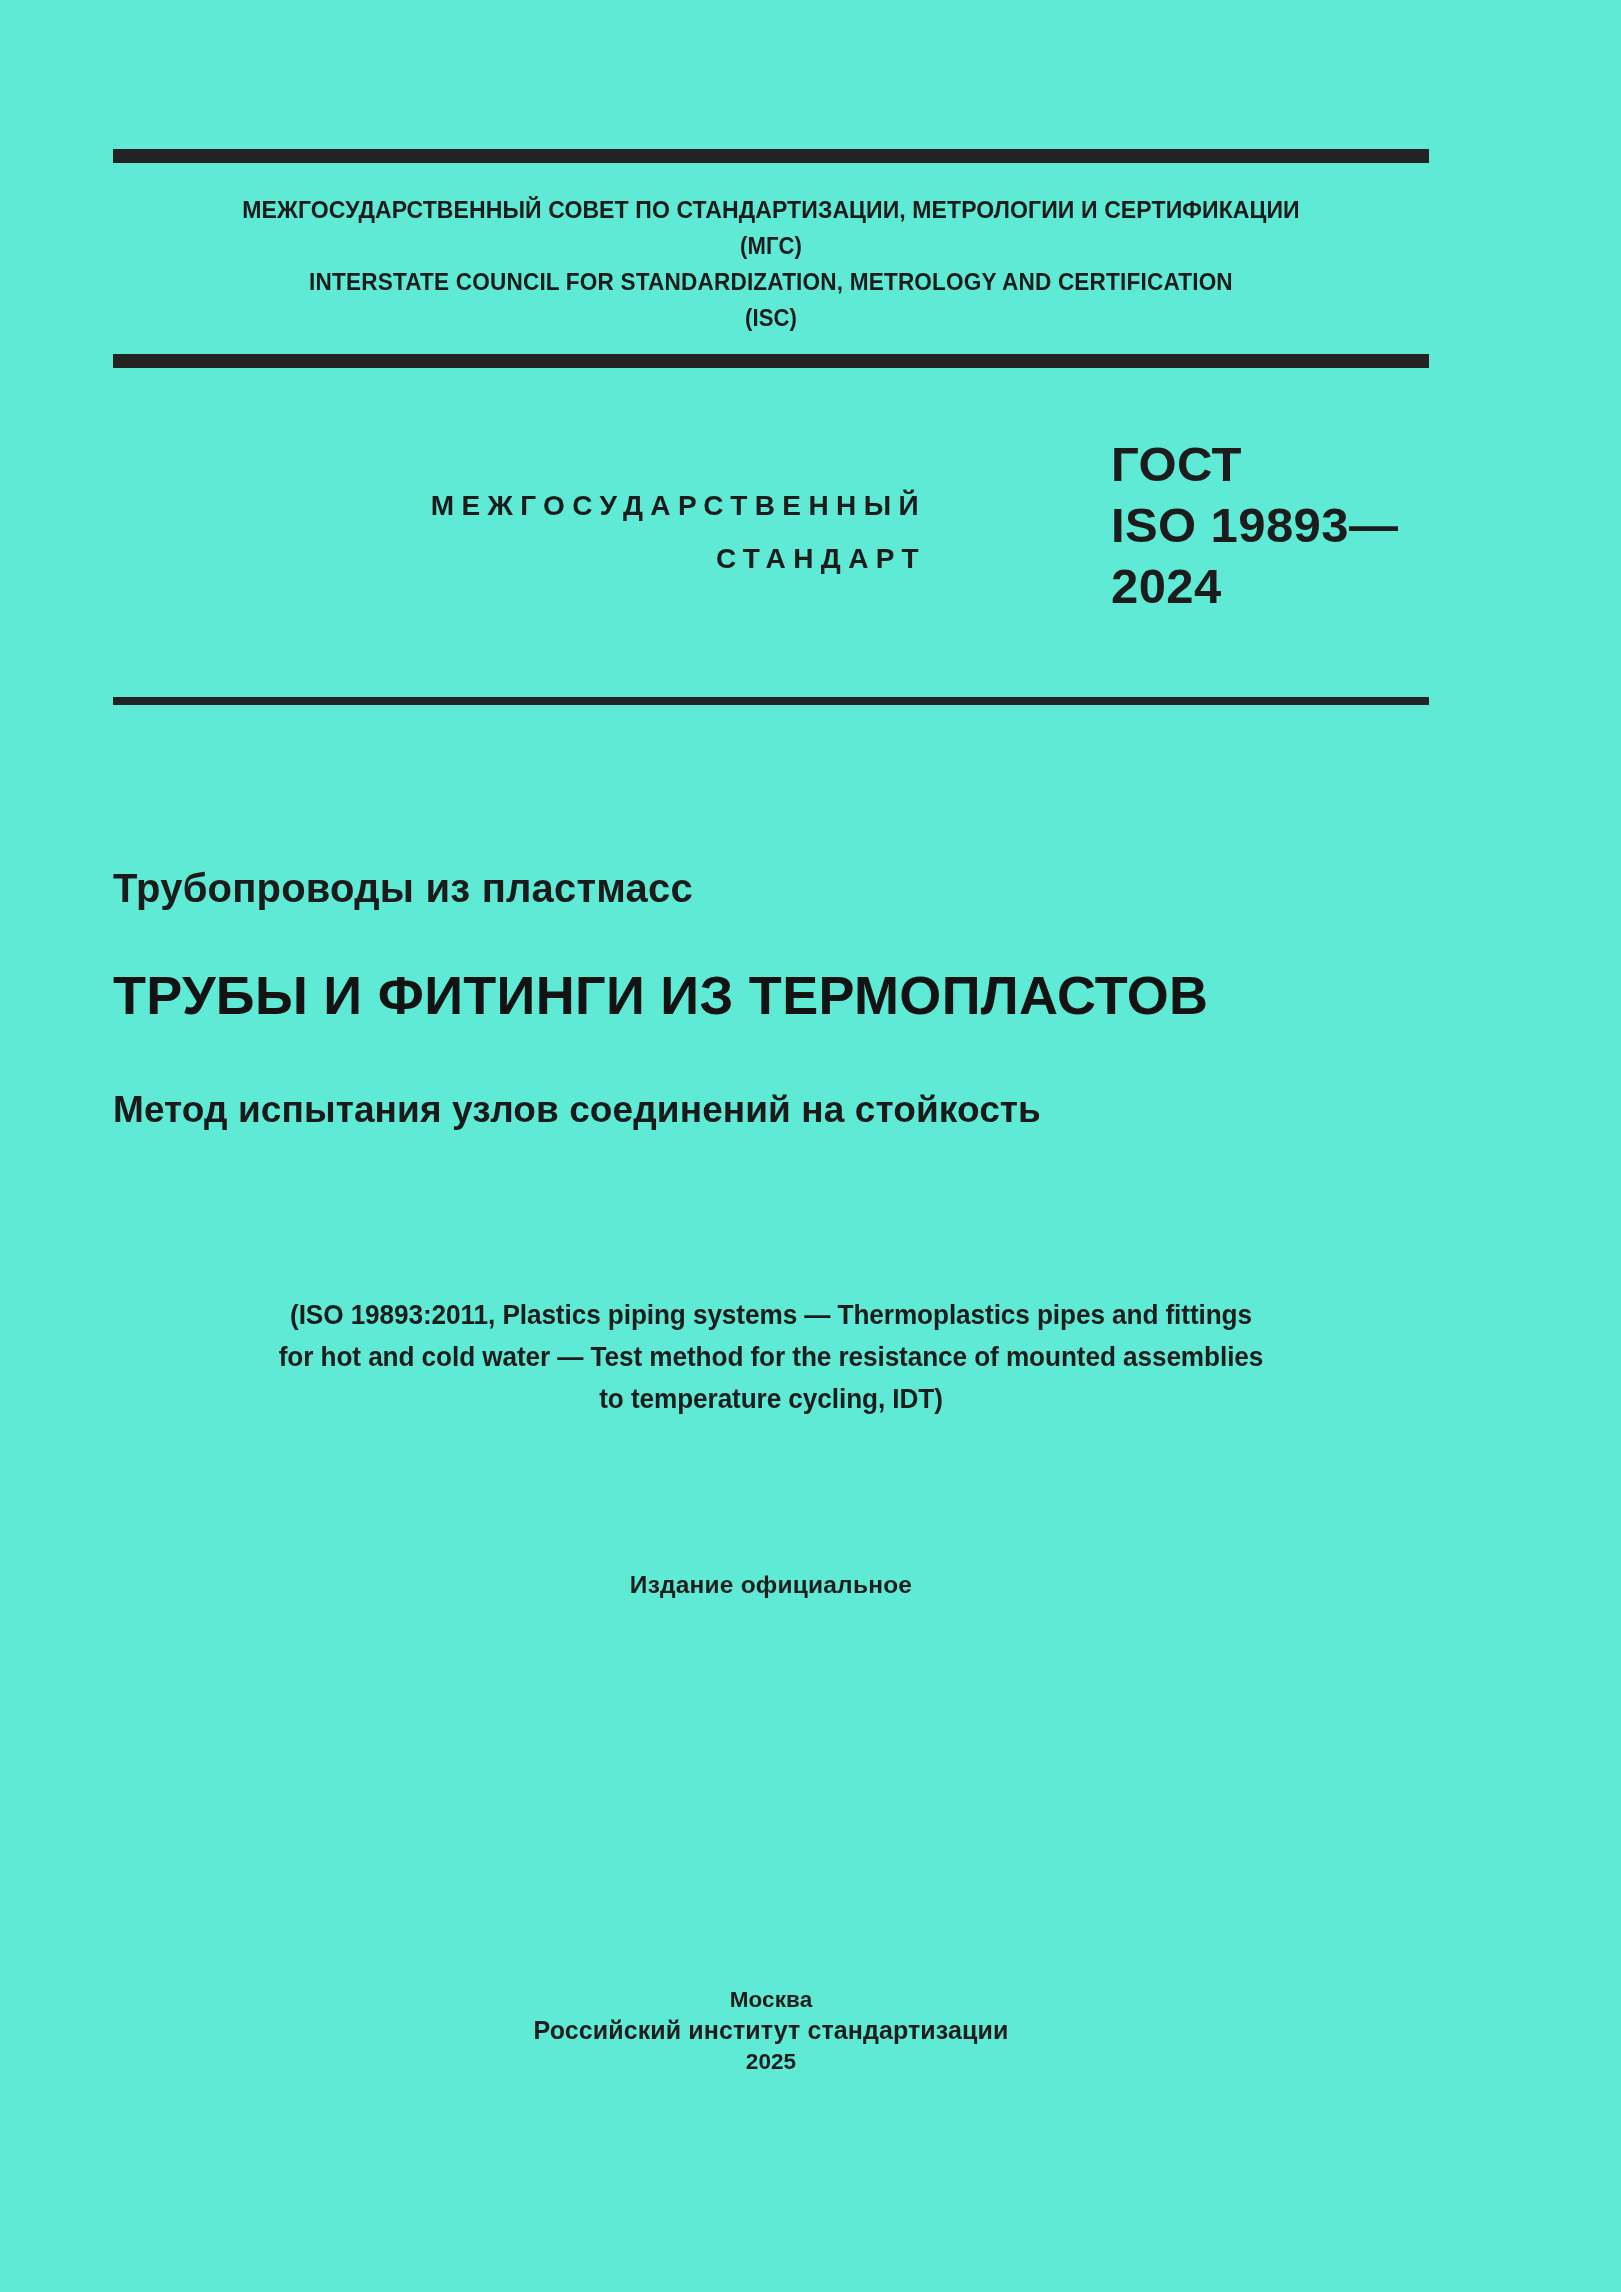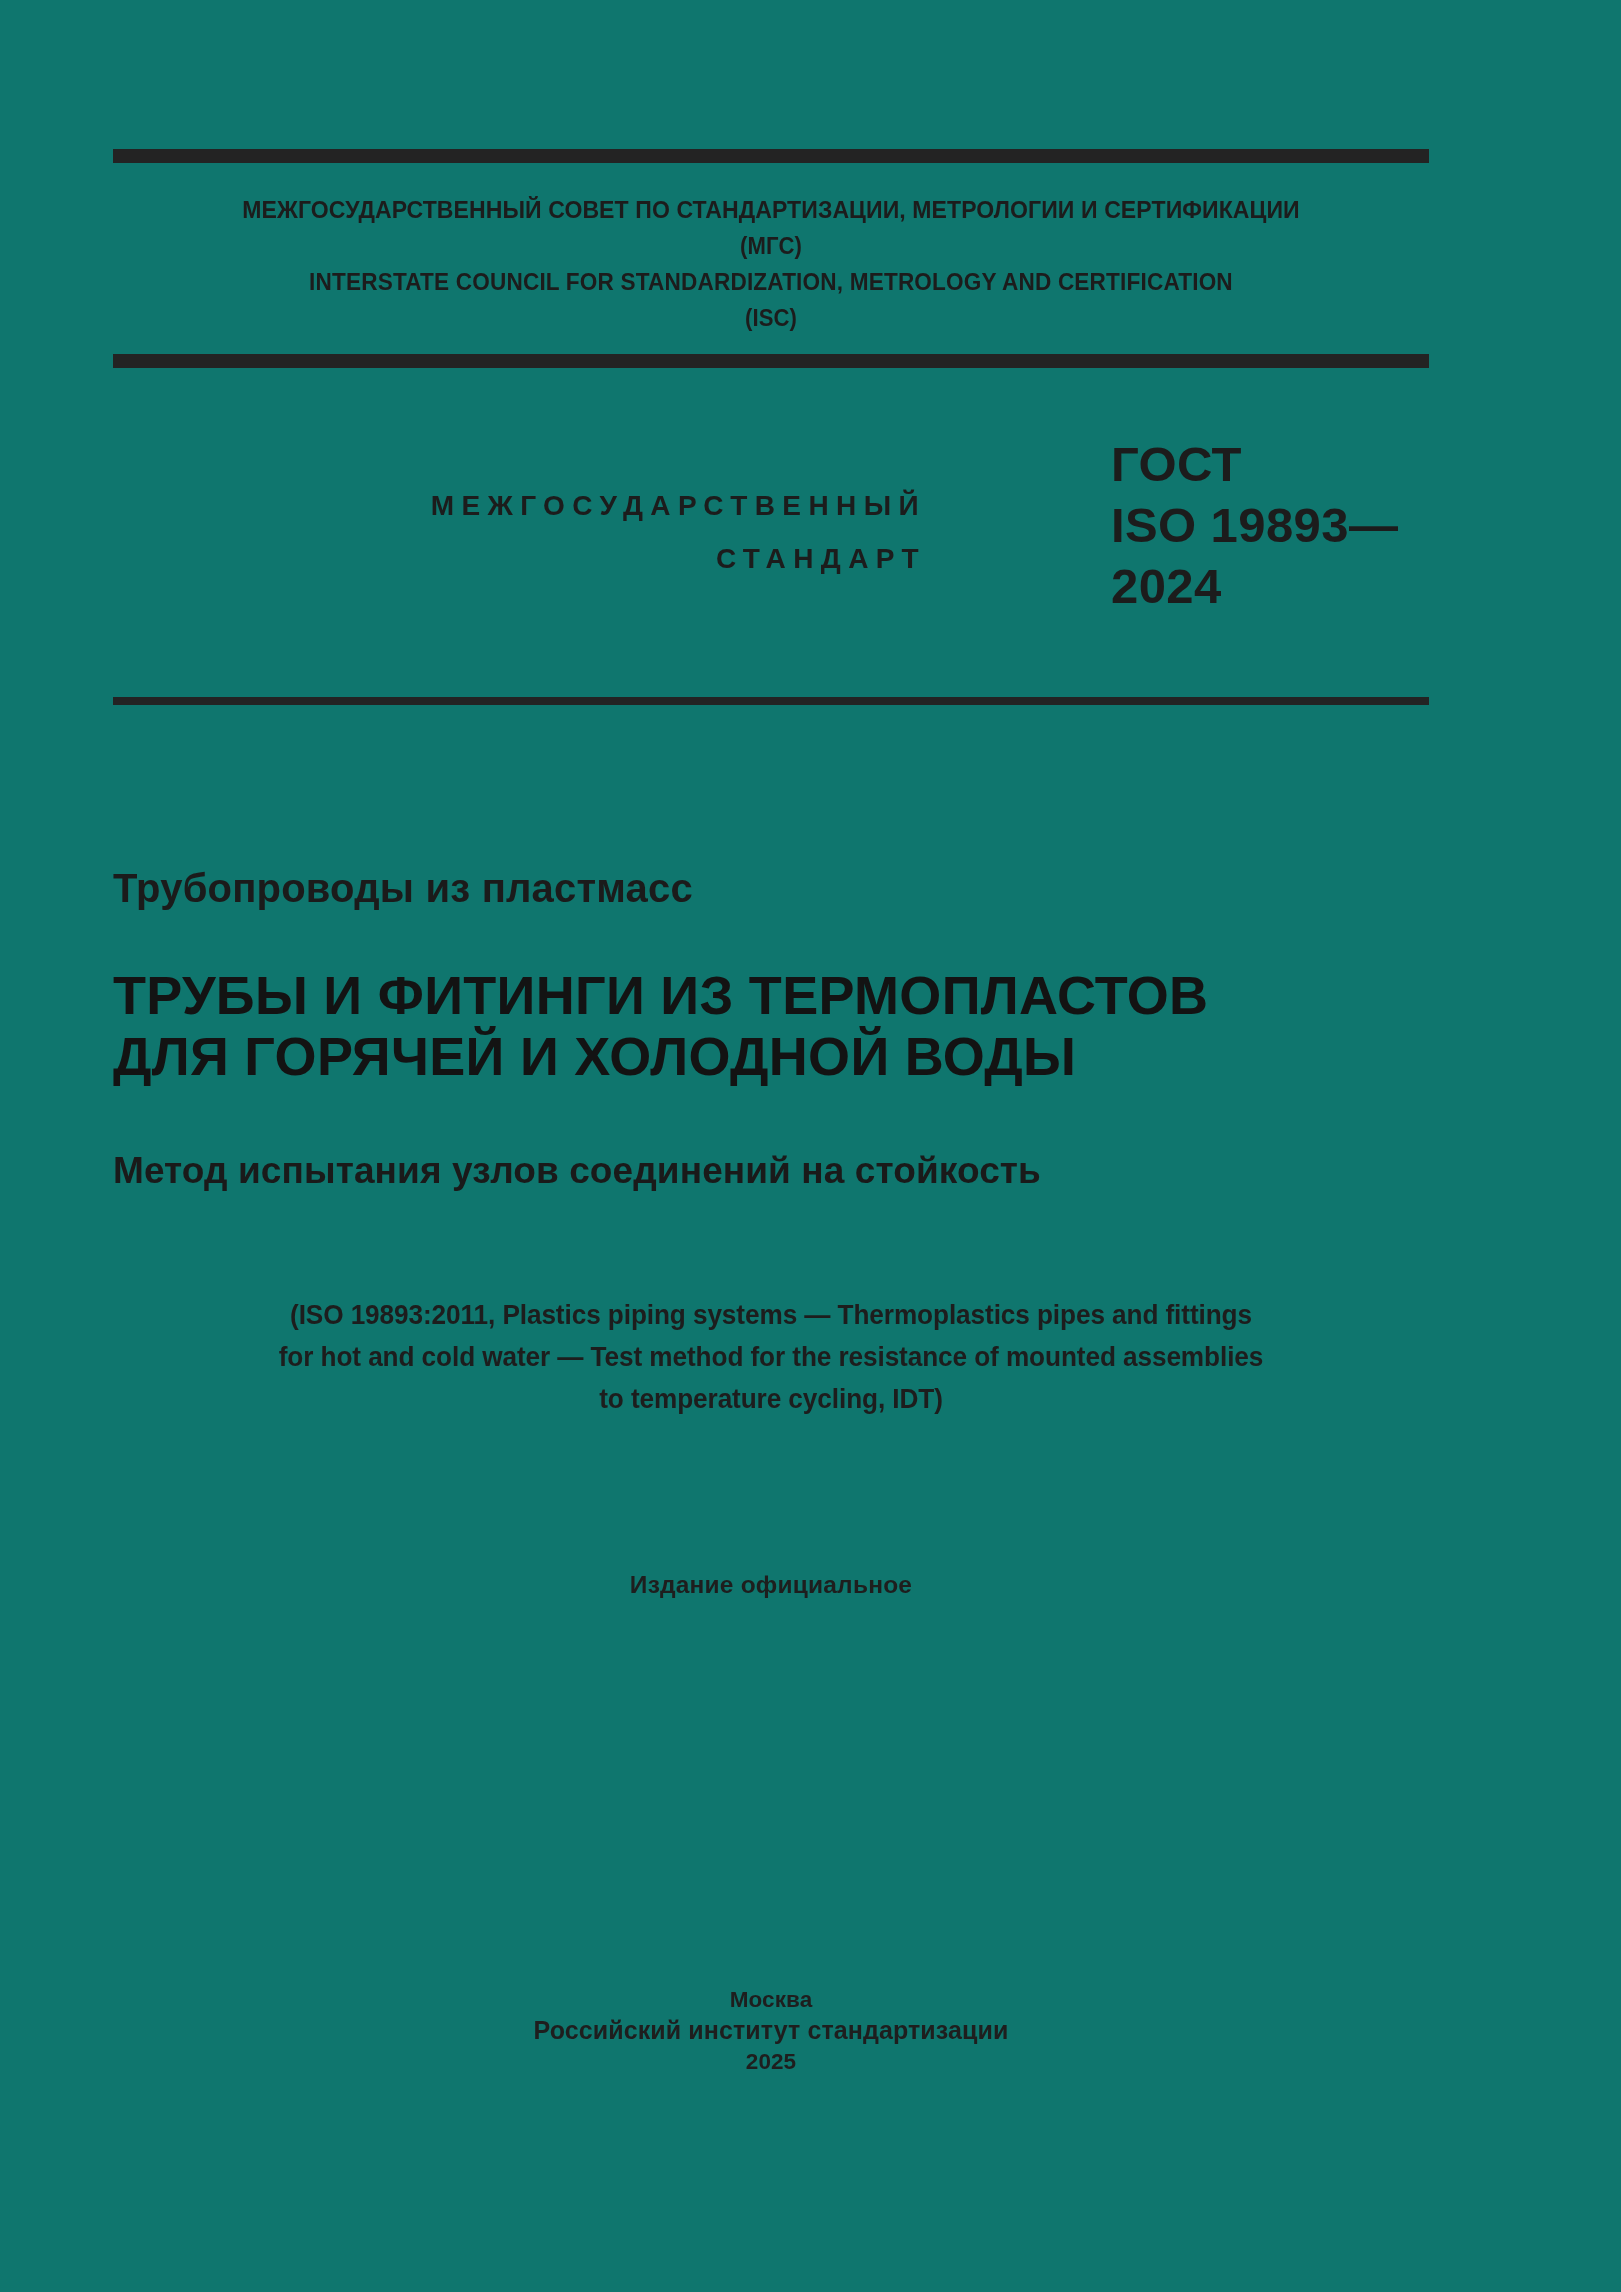--- a/index.html
+++ b/index.html
@@ -11,21 +11,21 @@
   body {
     font-family: "Liberation Sans", sans-serif;
     color: #1e1e1e;
     -webkit-font-smoothing: antialiased;
   }
 
   .page {
     position: relative;
     width: 1621px;
     height: 2293px;
-    background: #0f766e;
+    background: #5eead4;
     overflow: hidden;
     box-sizing: border-box;
   }
 
   
   .rule {
     position: absolute;
     background: #232323;
   }
   .rule-top    { left: 113px; width: 1316px; top: 149px;  height: 13.7px; }
@@ -212,21 +212,20 @@
       <div>2024</div>
     </div>
   </div>
 
   <div class="rule rule-bottom"></div>
 
   <div class="title-block">
     <div class="title-kicker">Трубопроводы из пластмасс</div>
     <div class="title-main">
       <span class="line1">ТРУБЫ И ФИТИНГИ ИЗ ТЕРМОПЛАСТОВ</span>
-      <span class="line2">ДЛЯ ГОРЯЧЕЙ И ХОЛОДНОЙ ВОДЫ</span>
     </div>
     <div class="title-sub">
       <span class="sline">Метод испытания узлов соединений на стойкость</span>
     </div>
   </div>
 
   <div class="iso-note">
     <span class="nline">(ISO 19893:2011, Plastics piping systems — Thermoplastics pipes and fittings</span>
     <span class="nline">for hot and cold water — Test method for the resistance of mounted assemblies</span>
     <span class="nline">to temperature cycling, IDT)</span>

